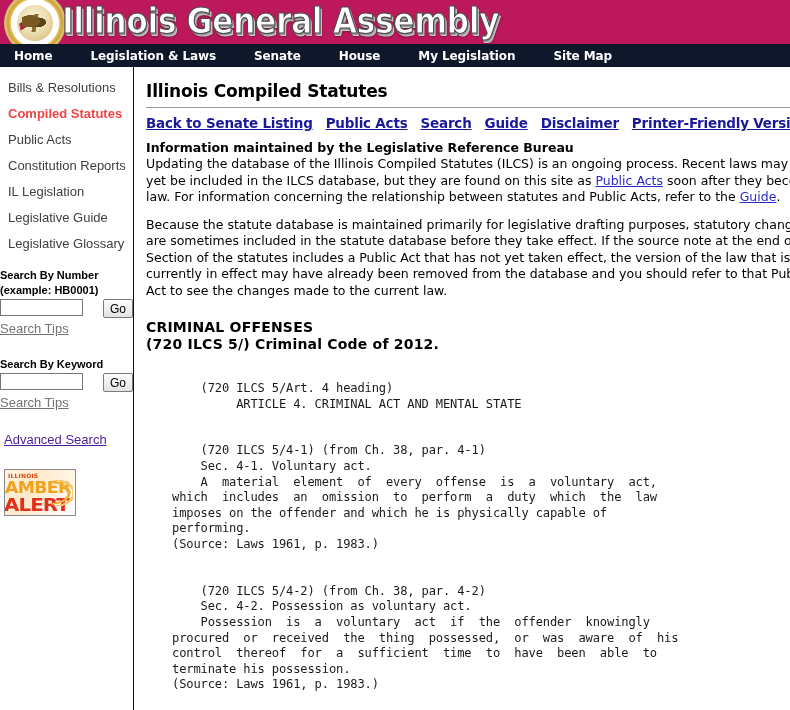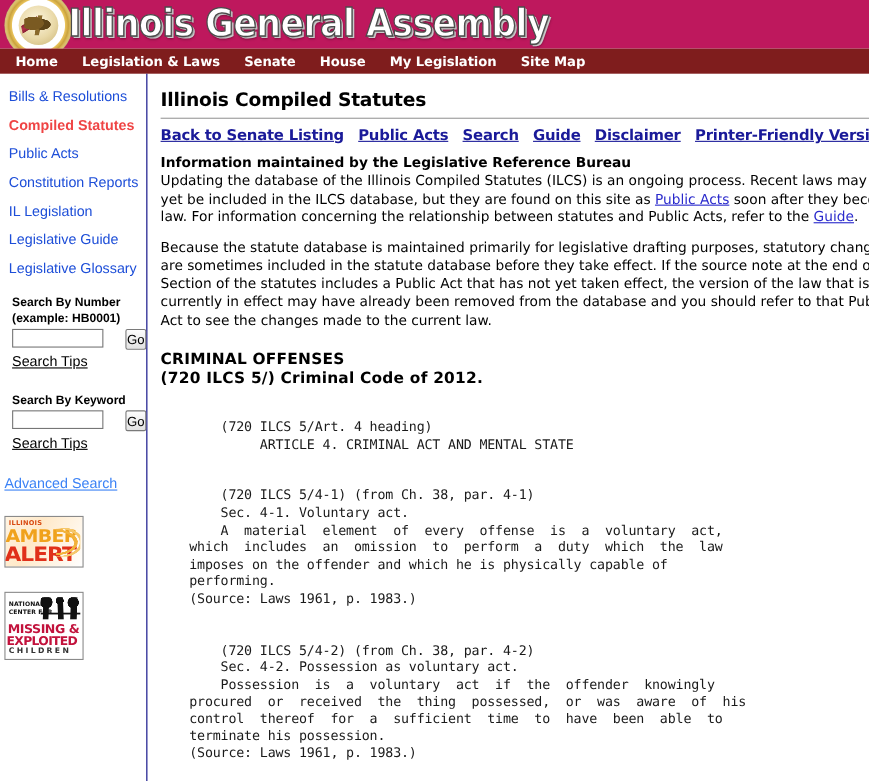--- a/index.html
+++ b/index.html
@@ -83,25 +83,25 @@
       2px 2px 0 #c9c9c9,
       2px 3px 2px rgba(0,0,0,.35);
     transform: scaleX(1.02) scaleY(1.12);
     transform-origin: left top;
     white-space: nowrap;
   }
 
   
   #navbar {
     height: 23px;
-    background: #7f1d1d;
+    background: #0f172a;
     display: flex;
     align-items: center;
     padding-left: 3px;
-    gap: 0;
+    gap: 16px;
   }
   #navbar .nav-item {
     color: #ffffff;
     font-family: "DejaVu Sans", sans-serif;
     font-size: 12px;
     font-weight: bold;
     text-decoration: none;
     padding: 0 11px;
     white-space: nowrap;
     letter-spacing: -0.1px;
@@ -124,34 +124,34 @@
   #content {
     flex: 1;
     padding: 14px 8px 0 8px;
     position: relative;
     box-sizing: border-box;
   }
 
   
   .side-link {
     display: block;
-    color: #1d4ed8;
+    color: #404040;
     font-size: 13px;
     text-decoration: none;
     padding: 0 0 0 8px;
     margin-bottom: 12px;
     line-height: 14px;
     white-space: nowrap;
   }
   .side-link.active {
     font-weight: bold;
     color: #ef4444;
   }
   .search-group {
-    padding-left: 11px;
+    padding-left: 0;
     margin-top: 18px;
   }
   .search-group.kw { margin-top: 22px; }
   .search-label {
     font-size: 11px;
     font-weight: bold;
     line-height: 12px;
     color: #000000;
     margin-bottom: 3px;
     white-space: nowrap;
@@ -181,29 +181,29 @@
     background: linear-gradient(#fdfdfd, #e2e2e2);
     font-family: "Liberation Sans", sans-serif;
     font-size: 12px;
     color: #000000;
     cursor: pointer;
     padding: 0;
     line-height: 16px;
   }
   .tips-link {
     display: inline-block;
-    color: #000000;
+    color: #737373;
     font-size: 13px;
     text-decoration: underline;
     white-space: nowrap;
   }
   .adv-link {
     display: inline-block;
     margin: 22px 12px 0 4px;
-    color: #3b82f6;
+    color: #4c1d95;
     font-size: 13px;
     text-decoration: underline;
   }
 
   
   .badge-wrap { padding-left: 4px; }
   .amber-badge {
     margin-top: 22px;
     width: 72px;
     height: 47px;
@@ -427,27 +427,20 @@
 
     
     <div class="badge-wrap">
       <div class="amber-badge">
         <div class="il">ILLINOIS</div>
         <div class="amber">AMBER</div>
         <div class="alert">ALERT</div>
         <div class="swoosh"></div>
       </div>
 
-      <div class="ncmec-badge">
-        <div class="figures"></div>
-        <div class="nc"><span>NATIONAL</span><br><span>CENTER FOR</span></div>
-        <div class="missing">MISSING &amp;</div>
-        <div class="exploited">EXPLOITED</div>
-        <div class="children">CHILDREN</div>
-      </div>
     </div>
   </div>
 
   <div id="content">
 
     <h1 id="page-title">Illinois Compiled Statutes</h1>
     <hr id="title-rule">
 
     <div id="toolbar-links">
       <a href="#">Back to Senate Listing</a><a href="#">Public Acts</a><a href="#">Search</a><a href="#">Guide</a><a href="#">Disclaimer</a><a href="#">Printer-Friendly Version</a>

